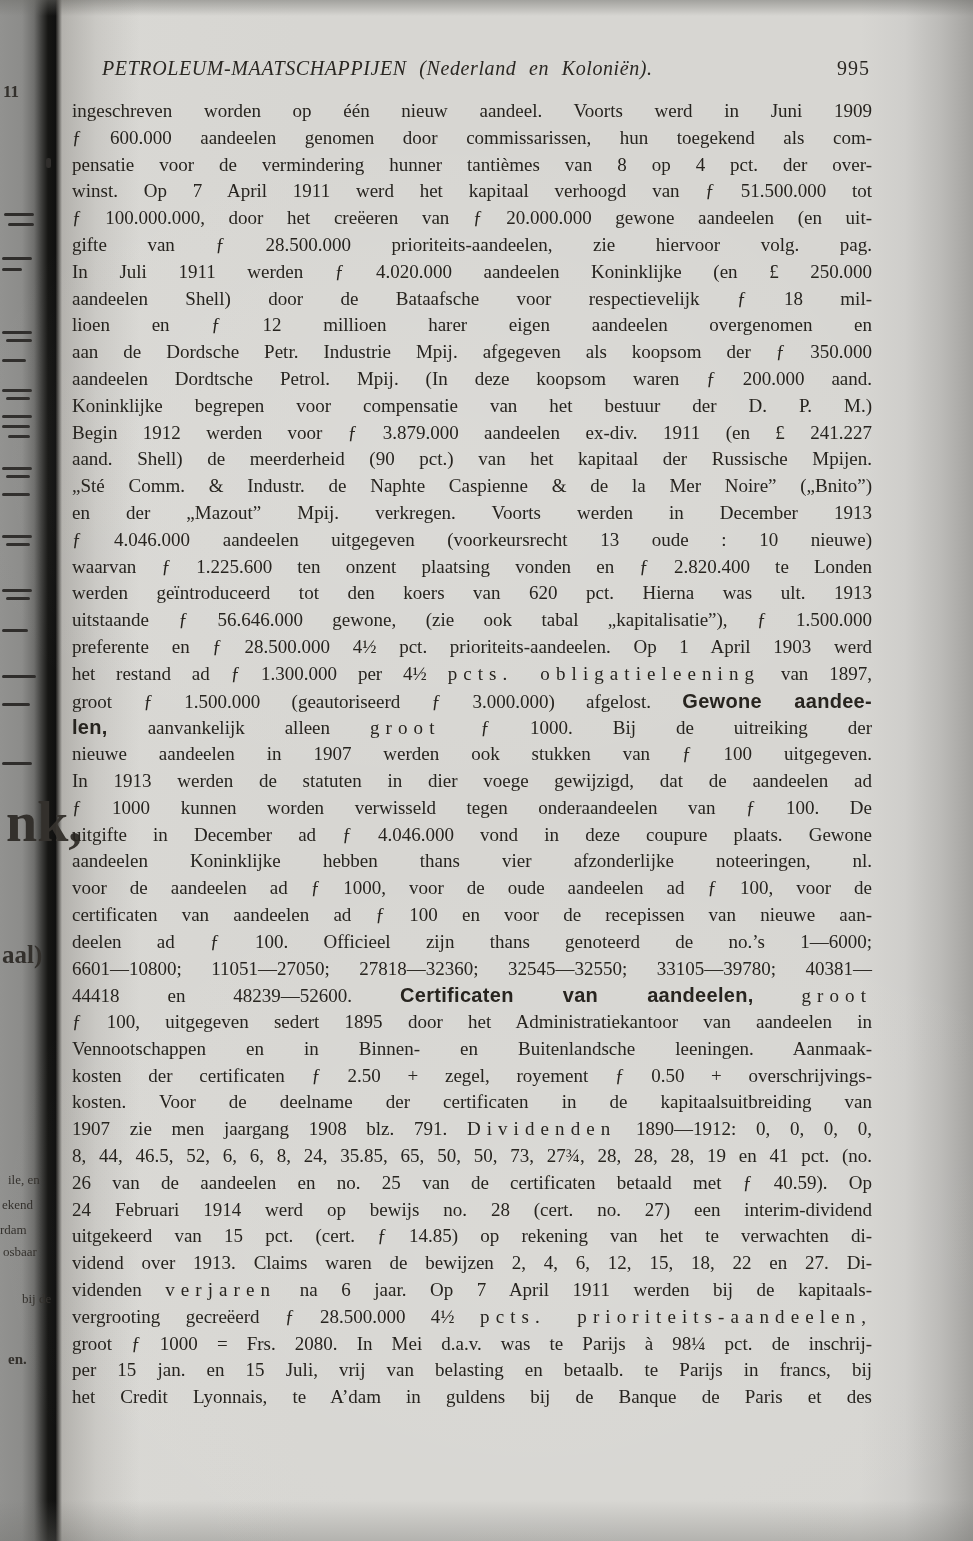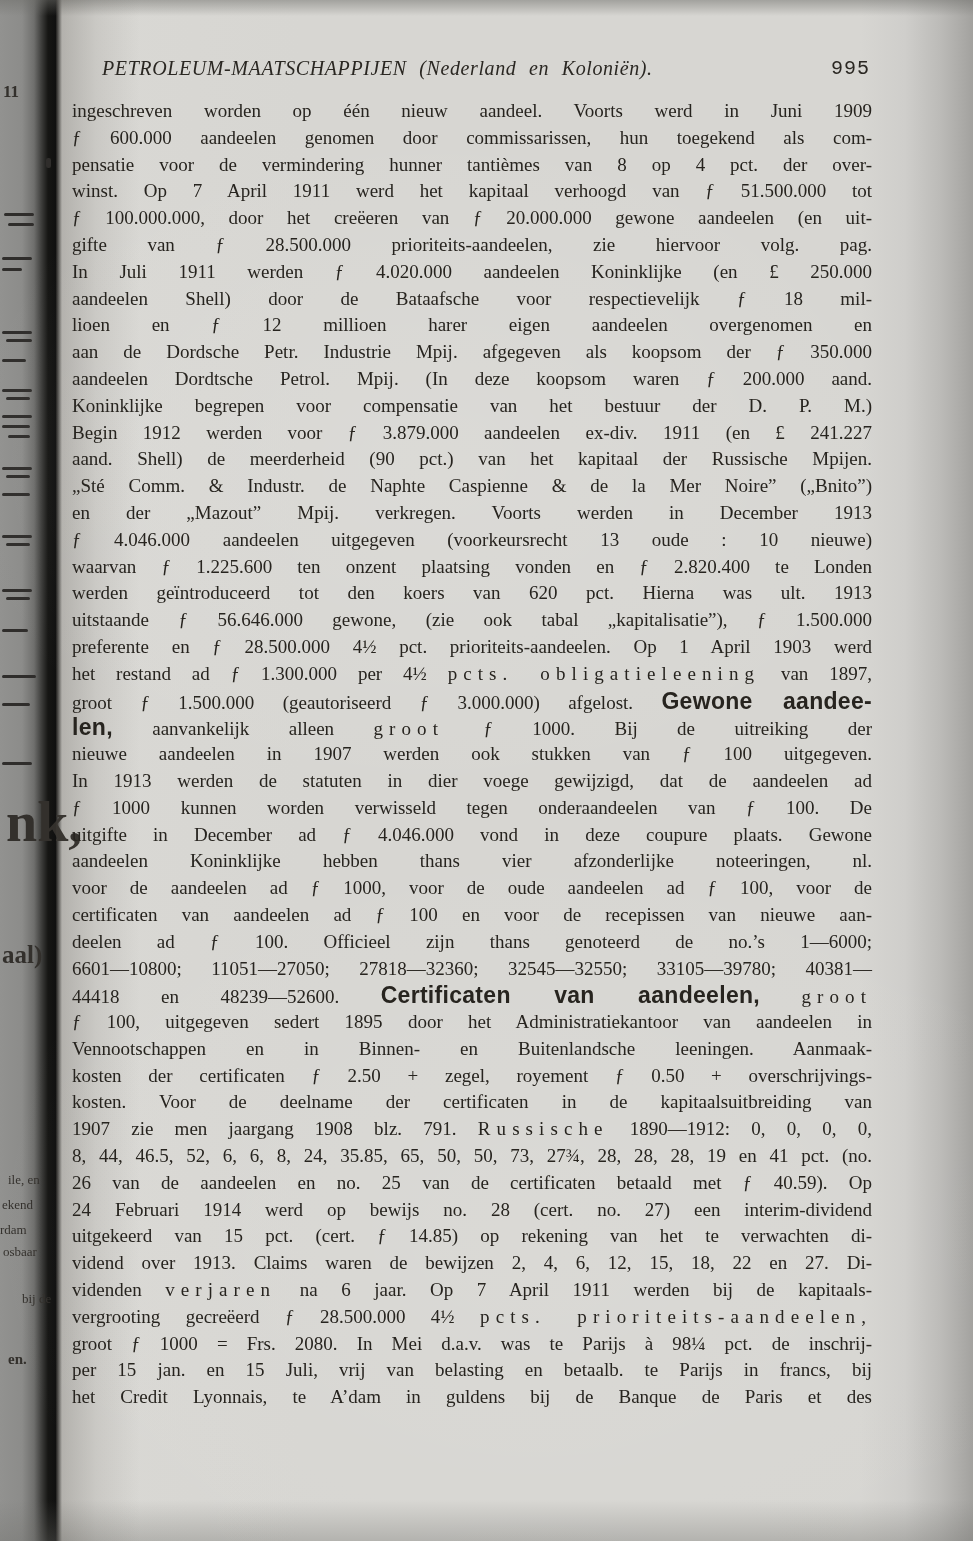--- a/index.html
+++ b/index.html
@@ -26,32 +26,32 @@
   }
   .header{
     position:absolute;left:102px;top:57px;width:768px;
     display:flex;justify-content:space-between;align-items:center;
     color:#2a2722;
   }
   .header-title{
     font-style:italic;font-size:20px;letter-spacing:.6px;word-spacing:7px;
     filter:blur(.2px);
   }
-  .header-num{font-size:20px;letter-spacing:1px;font-family:Liberation Mono, monospace;}
+  .header-num{font-size:20px;letter-spacing:1px;}
   .body{
     position:absolute;left:72px;top:98px;width:800px;color:#27241f;
   }
   .line{
     font-size:19px;line-height:26.8px;height:26.8px;
     text-align:justify;text-align-last:justify;
     filter:blur(.15px);
   }
   .seg-b{
     font-family:"Liberation Sans", sans-serif;font-weight:700;
-    font-size:23px;letter-spacing:.3px;margin-top:42px;
+    font-size:20px;letter-spacing:.3px;margin-top:42px;
   }
   .seg-sp{letter-spacing:.32em;}
   .sig{
     position:absolute;right:88px;top:1552px;font-size:19px;color:#27241f;
     letter-spacing:1px;filter:blur(.15px);
   }
   .frag{
     position:absolute;color:#33302c;filter:blur(.45px);
     font-family:"Liberation Serif", serif;white-space:nowrap;
   }
@@ -141,21 +141,21 @@
       <div class="line"><span>aandeelen Koninklijke hebben thans vier afzonderlijke noteeringen, nl.</span></div>
       <div class="line"><span>voor de aandeelen ad ƒ 1000, voor de oude aandeelen ad ƒ 100, voor de</span></div>
       <div class="line"><span>certificaten van aandeelen ad ƒ 100 en voor de recepissen van nieuwe aan-</span></div>
       <div class="line"><span>deelen ad ƒ 100.  Officieel zijn thans genoteerd de no.’s 1—6000;</span></div>
       <div class="line"><span>6601—10800; 11051—27050; 27818—32360; 32545—32550; 33105—39780; 40381—</span></div>
       <div class="line"><span>44418 en 48239—52600.  </span><span class="seg-b">Certificaten van aandeelen,</span><span> </span><span class="seg-sp">groot</span></div>
       <div class="line"><span>ƒ 100, uitgegeven sedert 1895 door het Administratiekantoor van aandeelen in</span></div>
       <div class="line"><span>Vennootschappen en in Binnen- en Buitenlandsche leeningen.  Aanmaak-</span></div>
       <div class="line"><span>kosten der certificaten ƒ 2.50 + zegel, royement ƒ 0.50 + overschrijvings-</span></div>
       <div class="line"><span>kosten.  Voor de deelname der certificaten in de kapitaalsuitbreiding van</span></div>
-      <div class="line"><span>1907 zie men jaargang 1908 blz. 791.  </span><span class="seg-sp">Russische</span><span> 1890—1912: 0, 0, 0, 0,</span></div>
+      <div class="line"><span>1907 zie men jaargang 1908 blz. 791.  </span><span class="seg-sp">Dividenden</span><span> 1890—1912: 0, 0, 0, 0,</span></div>
       <div class="line"><span>8, 44, 46.5, 52, 6, 6, 8, 24, 35.85, 65, 50, 50, 73, 27¾, 28, 28, 28, 19 en 41 pct. (no.</span></div>
       <div class="line"><span>26 van de aandeelen en no. 25 van de certificaten betaald met ƒ 40.59).  Op</span></div>
       <div class="line"><span>24 Februari 1914 werd op bewijs no. 28 (cert. no. 27) een interim-dividend</span></div>
       <div class="line"><span>uitgekeerd van 15 pct. (cert. ƒ 14.85) op rekening van het te verwachten di-</span></div>
       <div class="line"><span>vidend over 1913.  Claims waren de bewijzen 2, 4, 6, 12, 15, 18, 22 en 27.  Di-</span></div>
       <div class="line"><span>videnden </span><span class="seg-sp">verjaren</span><span> na 6 jaar.  Op 7 April 1911 werden bij de kapitaals-</span></div>
       <div class="line"><span>vergrooting gecreëerd ƒ 28.500.000 4½ </span><span class="seg-sp">pcts. prioriteits-aandeelen,</span></div>
       <div class="line"><span>groot ƒ 1000 = Frs. 2080.  In Mei d.a.v. was te Parijs à 98¼ pct. de inschrij-</span></div>
       <div class="line"><span>per 15 jan. en 15 Juli, vrij van belasting en betaalb. te Parijs in francs, bij</span></div>
       <div class="line"><span>het Credit Lyonnais, te A’dam in guldens bij de Banque de Paris et des</span></div>

